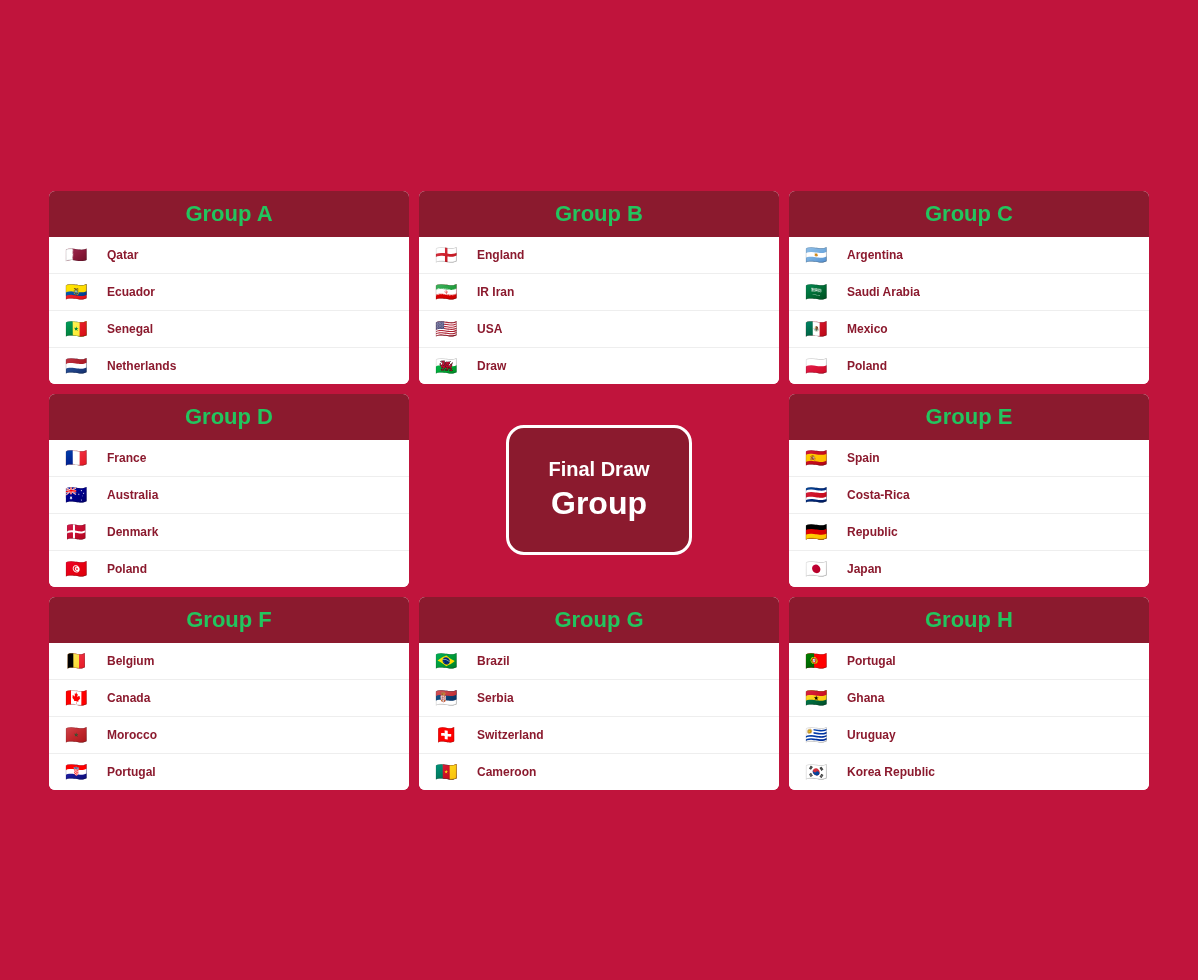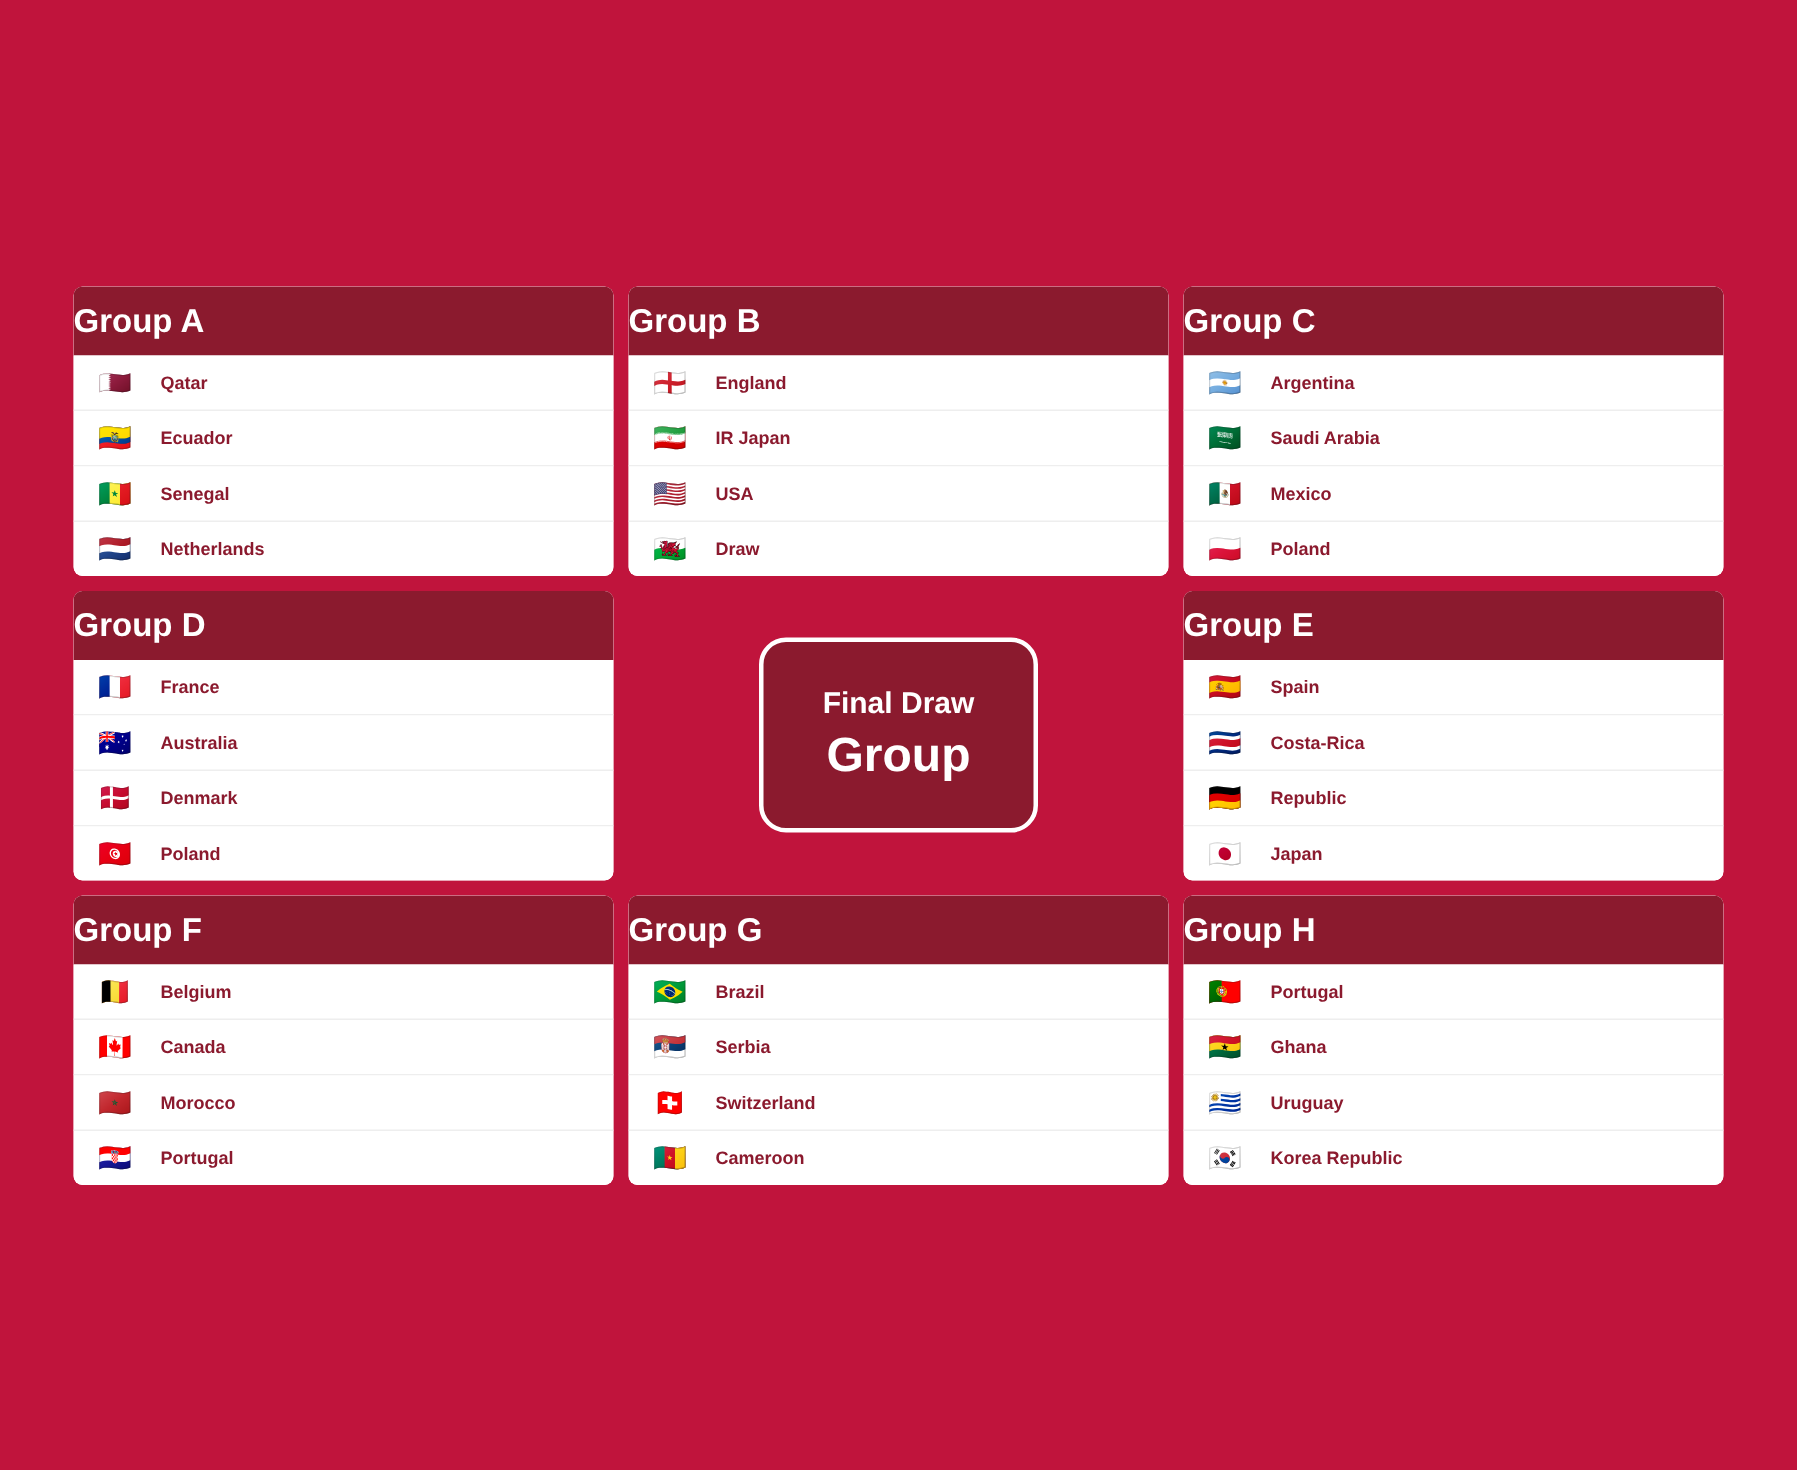--- a/index.html
+++ b/index.html
@@ -20,22 +20,22 @@
       width: 100%;
       max-width: 1100px;
     }
     .group-card {
       background: white;
       border-radius: 6px;
       overflow: hidden;
     }
     .group-header {
       background-color: #8b1a2e;
-      color: #ffffff;
-      text-align: left;
+      color: #22c55e;
+      text-align: center;
       padding: 10px 0;
       font-size: 22px;
       font-weight: bold;
     }
     .team-row {
       display: flex;
       align-items: center;
       padding: 6px 10px;
       border-bottom: 1px solid #eee;
       background: white;
@@ -110,21 +110,21 @@
   </div>
 
   <div class="group-card">
     <div class="group-header">Group B</div>
     <div class="team-row">
       <div class="flag">🏴󠁧󠁢󠁥󠁮󠁧󠁿</div>
       <span class="team-name">England</span>
     </div>
     <div class="team-row">
       <div class="flag">🇮🇷</div>
-      <span class="team-name">IR Japan</span>
+      <span class="team-name">IR Iran</span>
     </div>
     <div class="team-row">
       <div class="flag">🇺🇸</div>
       <span class="team-name">USA</span>
     </div>
     <div class="team-row">
       <div class="flag">🏴󠁧󠁢󠁷󠁬󠁳󠁿</div>
       <span class="team-name">Draw</span>
     </div>
   </div>

